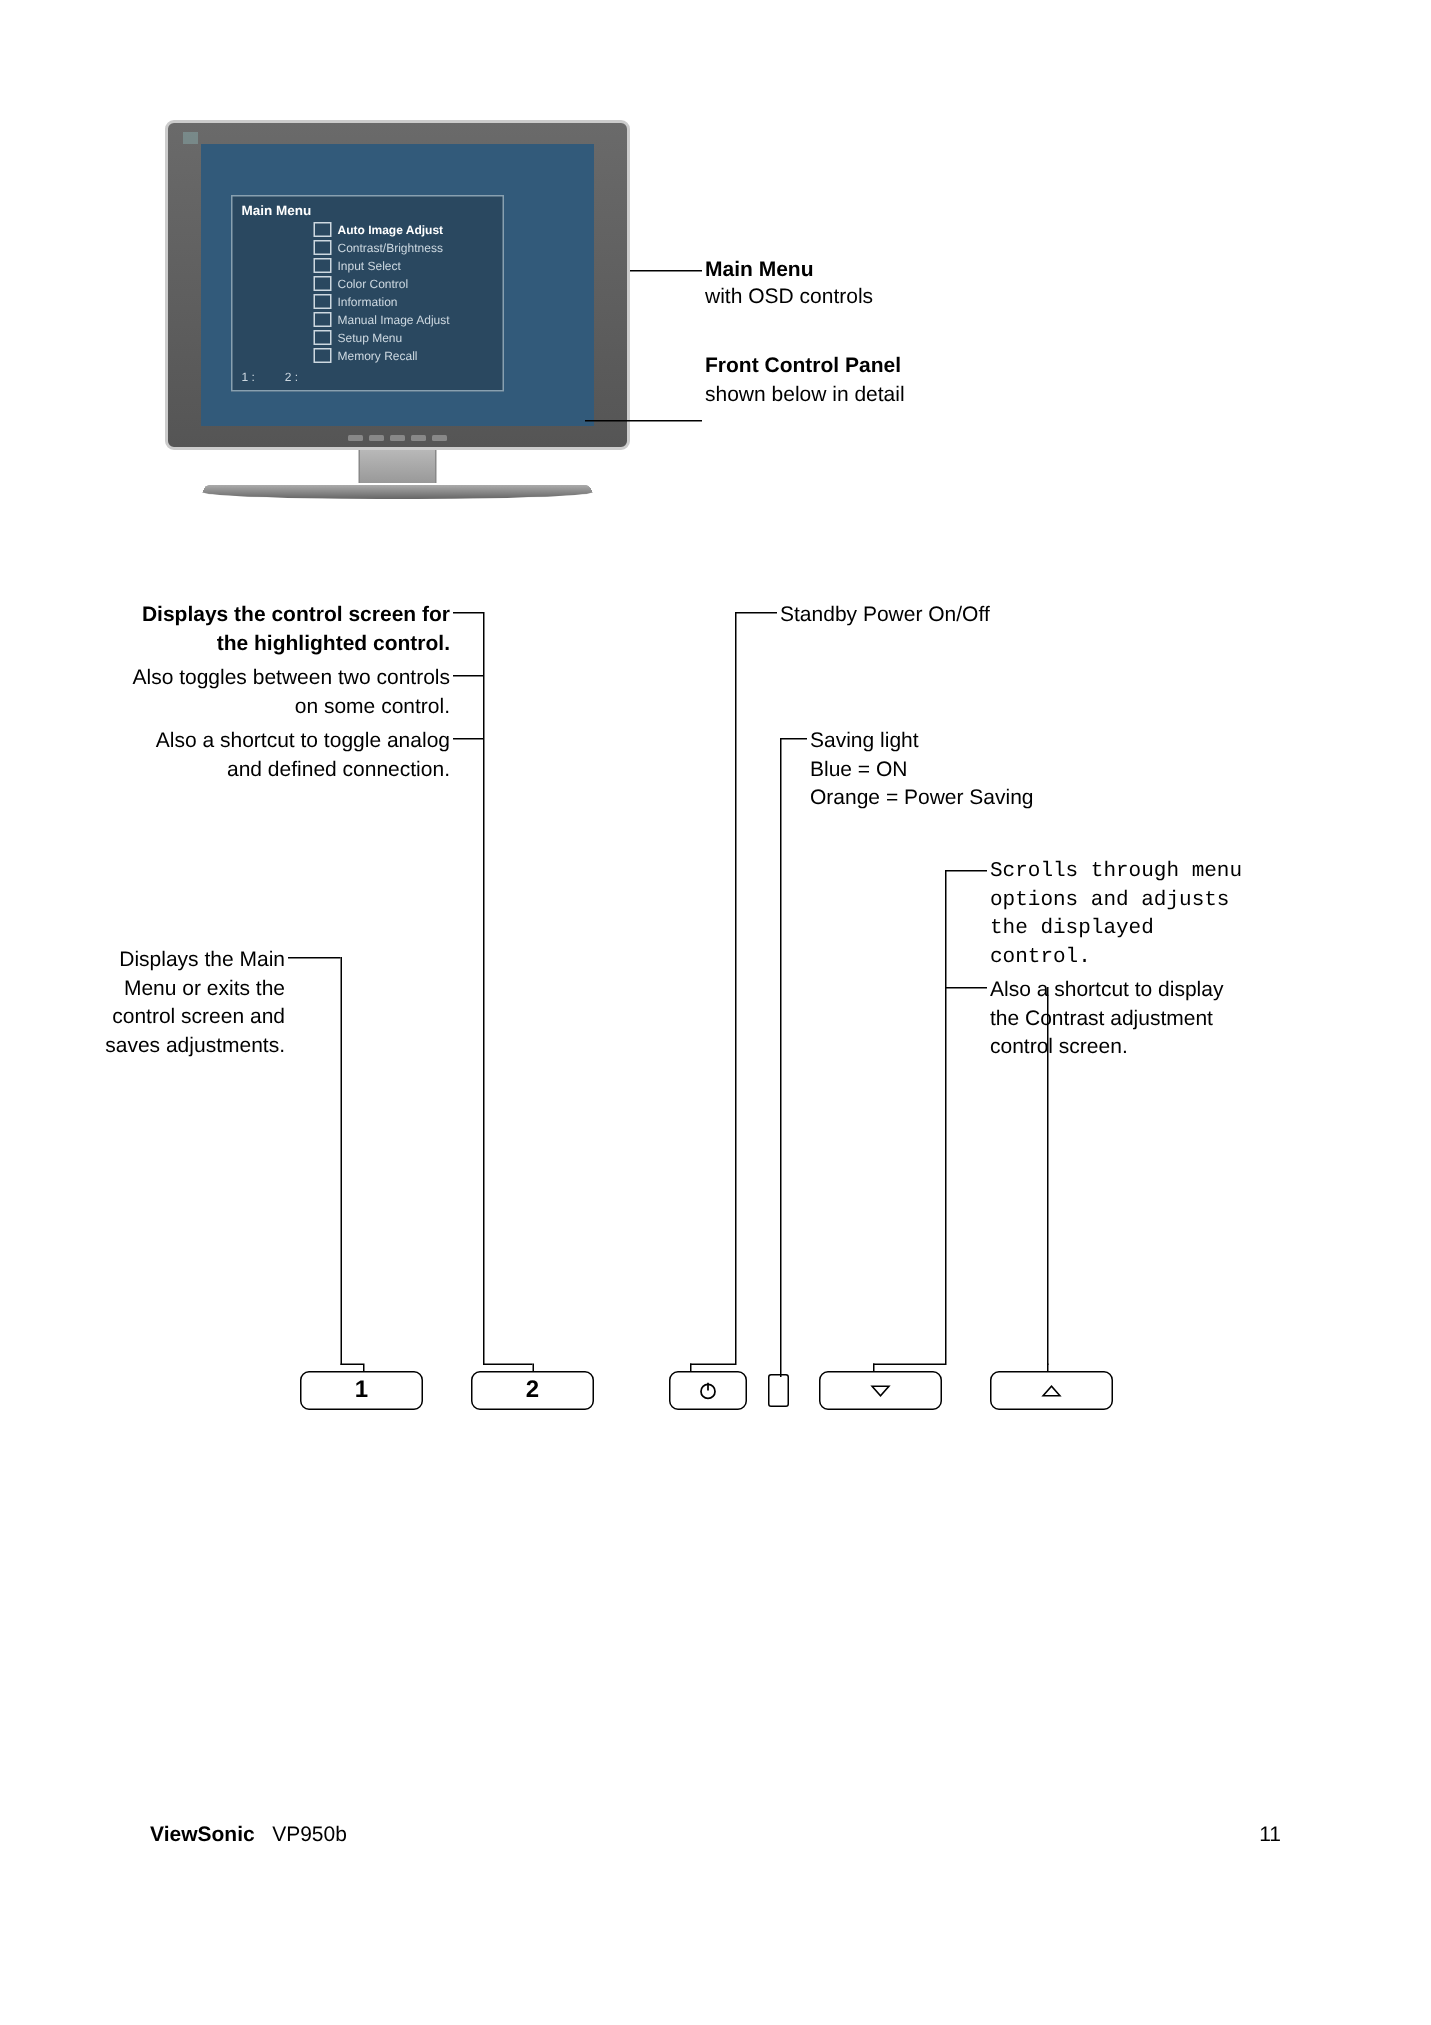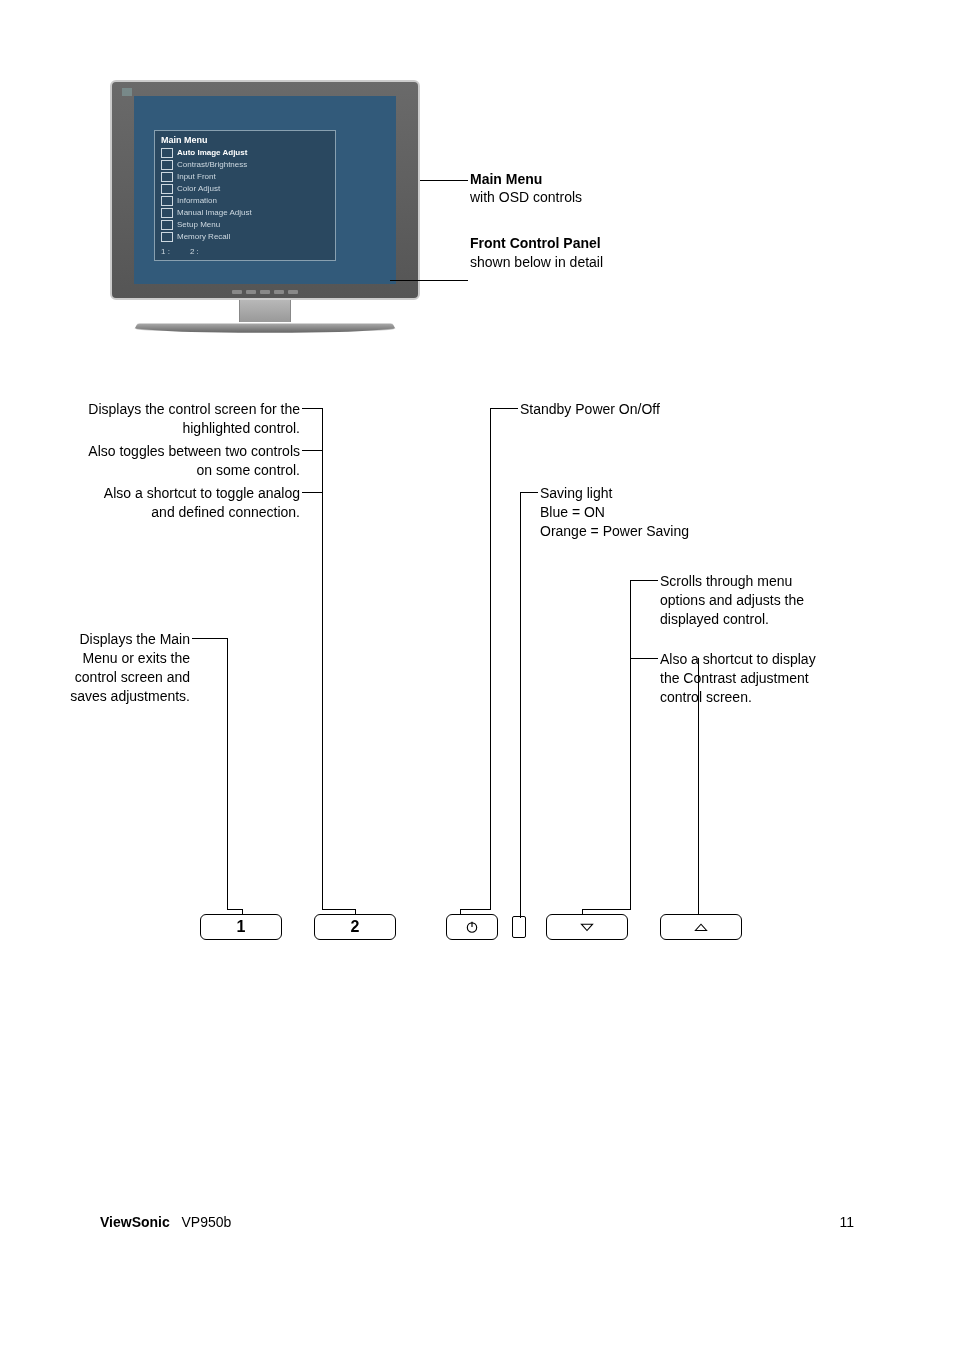--- a/index.html
+++ b/index.html
@@ -65,23 +65,24 @@
     color: #cdd8e0;
   }
   .osd-title {
     font-weight: bold;
     font-size: 9px;
     padding: 4px 6px 2px 6px;
     color: #fff;
   }
   .osd-item {
     display: flex;
-    align-items: flex-start;
+    align-items: center;
     gap: 4px;
     padding: 1px 6px;
+    margin-left: 48px;
   }
   .osd-item.active {
     color: #fff;
     font-weight: bold;
   }
   .osd-icon {
     display: inline-block;
     width: 10px;
     height: 8px;
     border: 1px solid #cdd8e0;
@@ -233,25 +234,25 @@
             <div class="osd-item active">
                 <span class="osd-icon"></span>
                 <span>Auto Image Adjust</span>
               </div>
             <div class="osd-item">
                 <span class="osd-icon"></span>
                 <span>Contrast/Brightness</span>
               </div>
             <div class="osd-item">
                 <span class="osd-icon"></span>
-                <span>Input Front</span>
-              </div>
-            <div class="osd-item">
-                <span class="osd-icon"></span>
-                <span>Color Adjust</span>
+                <span>Input Select</span>
+              </div>
+            <div class="osd-item">
+                <span class="osd-icon"></span>
+                <span>Color Control</span>
               </div>
             <div class="osd-item">
                 <span class="osd-icon"></span>
                 <span>Information</span>
               </div>
             <div class="osd-item">
                 <span class="osd-icon"></span>
                 <span>Manual Image Adjust</span>
               </div>
             <div class="osd-item">
@@ -290,42 +291,42 @@
       </div>
       <div class="lbl-block" style="margin-top:24px">
         <b>Front Control Panel</b><br>
         <span>shown below in detail</span>
       </div>
     </div>
   </div>
 
   <div class="diagram">
 
-    <div class="callout right-align" style="left:-20px; top:40px; width:220px;">
+    <div class="callout right-align" style="left:-20px; top:40px; width:220px;font-weight:bold;">
       <span>Displays the control screen for the highlighted control.</span>
     </div>
     <div class="callout right-align" style="left:-20px; top:82px; width:220px;">
       <span>Also toggles between two controls on some control.</span>
     </div>
     <div class="callout right-align" style="left:-20px; top:124px; width:220px;">
       <span>Also a shortcut to toggle analog and defined connection.</span>
     </div>
     <div class="callout right-align" style="left:-40px; top:270px; width:130px;text-align:right;">
       <span>Displays the Main Menu or exits the control screen and saves adjustments.</span>
     </div>
 
     <div class="callout" style="left:420px; top:40px; width:200px;">
       <span>Standby Power On/Off</span>
     </div>
     <div class="callout" style="left:440px; top:124px; width:250px;">
       <span>Saving light</span><br>
       <span>Blue = ON</span><br>
       <span>Orange = Power Saving</span>
     </div>
-    <div class="callout" style="left:560px; top:212px; width:170px;">
+    <div class="callout" style="left:560px; top:212px; width:170px;font-family:Liberation Mono, monospace;">
       <span>Scrolls through menu options and adjusts the displayed control.</span>
     </div>
     <div class="callout" style="left:560px; top:290px; width:170px;">
       <span>Also a shortcut to display the Contrast adjustment control screen.</span>
     </div>
 
     <div class="line hline" style="left:202px; top:48px; width:20px;"></div>
     <div class="line hline" style="left:202px; top:90px; width:20px;"></div>
     <div class="line hline" style="left:202px; top:132px; width:20px;"></div>
     <div class="line vline" style="left:222px; top:48px; height:502px;"></div>

